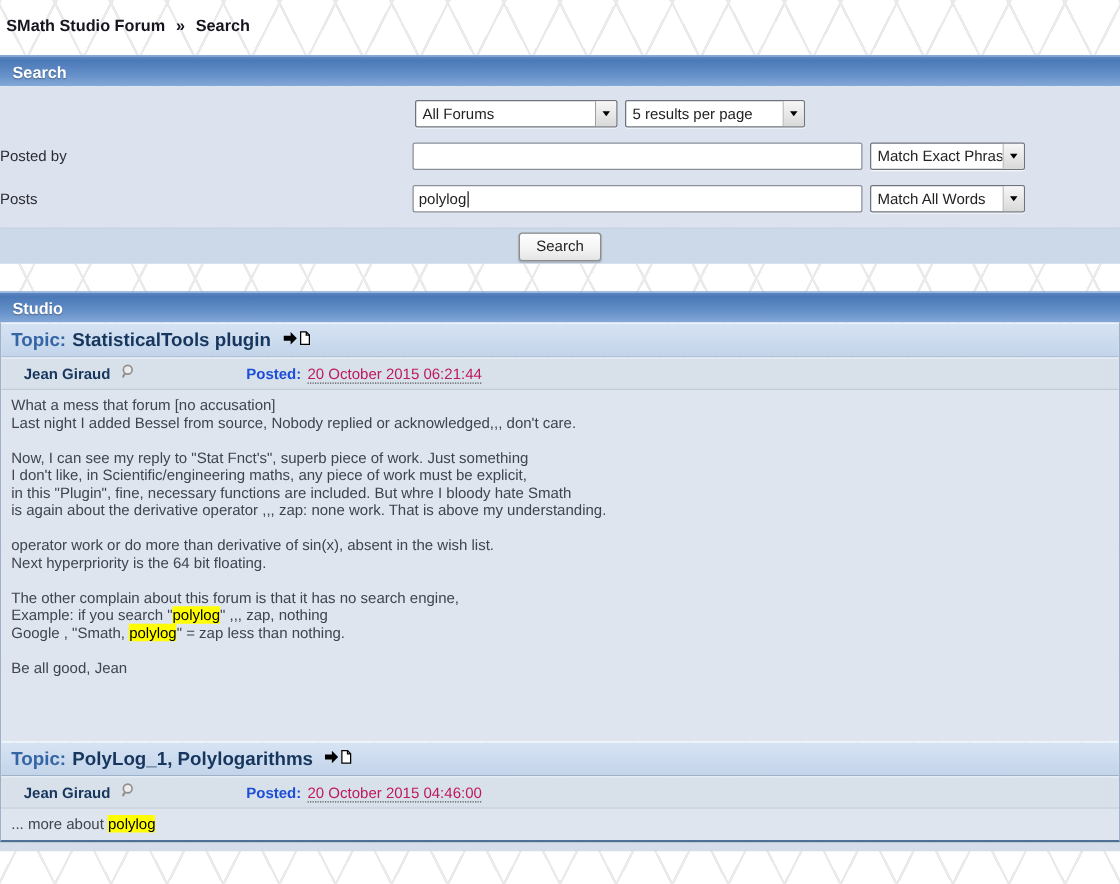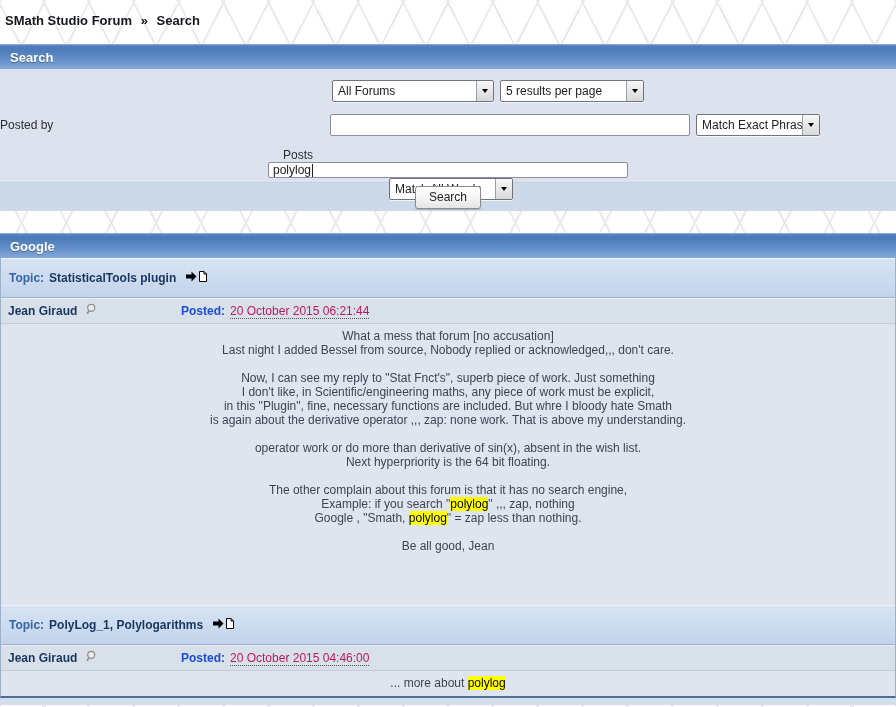--- a/index.html
+++ b/index.html
@@ -21,21 +21,21 @@
     height:25px; line-height:25px; padding-left:10px;
     font-size:13px; font-weight:bold; color:#ffffff;
     text-shadow:0 1px 1px rgba(0,0,0,.35);
     background:linear-gradient(180deg,#5b86c3 0%,#4b79b7 14%,#6691ca 65%,#85a9d8 100%);
     border-top:1px solid #86a9d6;
   }
 
   
   .form-body { background:#dce3ee; padding:11px 0 12px 0; }
   .form-row { height:22px; margin-bottom:12px; display:flex; align-items:center; }
-  .form-row:last-child { margin-bottom:0;flex-direction:column; }
+  .form-row:last-child { margin-bottom:0; }
   .row-selects { padding-left:332px; }
   .form-label { width:330px; text-align:left; padding-right:7px; font-size:12px; color:#2c2c34; }
   .text-input {
     width:360px; height:22px; background:#fff; border:1px solid #8b8f99; border-radius:2px;
     font-size:12px; color:#222; padding:0 4px; display:flex; align-items:center; cursor:text;
   }
   .caret { display:inline-block; width:1px; height:13px; background:#222; margin-left:1px; }
   .fselect {
     height:22px; background:#fff; border:1px solid #6f737c; border-radius:2px;
     display:flex; align-items:center; font-size:12px; color:#222; cursor:pointer;
@@ -60,40 +60,40 @@
     border:1px solid #8c8c8c; border-radius:3px; cursor:pointer;
     background:linear-gradient(180deg,#ffffff 0%,#f3f3f3 60%,#e4e4e4 100%);
     box-shadow:0 1px 1px rgba(0,0,0,.18);
   }
 
   .gap { height:22px; }
 
   
   .results { border-left:1px solid #9db1c9; border-right:1px solid #9db1c9; border-bottom:2px solid #4d7194; }
   .topic-row {
-    height:40px; display:flex; align-items:center; padding-left:8px; font-size:12px;
+    height:28px; display:flex; align-items:center; padding-left:8px; font-size:15px;
     background:linear-gradient(180deg,#d6e3f3 0%,#c3d4ea 100%);
     border-top:1px solid #eef3fa; border-bottom:1px solid #9db1c9;
   }
   .topic-label { color:#3465a4; font-weight:bold; margin-right:5px; }
   .topic-title { color:#17365d; font-weight:bold; cursor:pointer; }
   .go-icon { margin-left:9px; cursor:pointer; }
   .post-header {
     height:26px; background:#d8e0ea; border-bottom:1px solid #c2cbd8; border-top:1px solid #e9eef5;
     display:flex; align-items:center; font-size:12px;
   }
-  .author-cell { width:180px; padding-left:7px; display:flex; align-items:center; }
+  .author-cell { width:196px; padding-left:18px; display:flex; align-items:center; }
   .author-name { color:#17365d; font-weight:bold; cursor:pointer; }
   .profile-icon { margin-left:7px; cursor:pointer; }
   .posted-cell { display:flex; align-items:center; }
   .posted-label { color:#1d4ed8; font-weight:bold; margin-right:5px; }
   .posted-date { color:#be185d; border-bottom:1px dotted #555; }
   .post-body { background:#dfe5ef; padding:5px 8px 6px 8px; font-size:12px; line-height:14px; color:#3f4450; }
   .topic-block-0 .post-body { padding-bottom:52px; }
-  .body-line { white-space:pre-wrap; min-height:14px;text-align:center; }
+  .body-line { white-space:pre-wrap; min-height:14px; }
   .hl { background:#ffff00; color:#000; }
   .bottom-strip { height:7px; background:#d4dde9; }
 </style>
 </head>
 <body>
 
 <div class="breadcrumb">
   <a>SMath Studio Forum</a>
   <span class="crumb-sep">»</span>
   <a>Search</a>
@@ -143,21 +143,21 @@
     </div>
   </div>
   <div class="form-footer">
     <button class="btn">Search</button>
   </div>
 </div>
 
 <div class="gap"></div>
 
 <div>
-  <div class="panel-header">Google</div>
+  <div class="panel-header">Studio</div>
   <div class="results">
 
     <div class="topic-block-0">
       <div class="topic-row">
         <span class="topic-label">Topic:</span>
         <span class="topic-title">StatisticalTools plugin</span>
         <span class="go-icon">
           <svg width="23" height="13" viewBox="0 0 23 13">
             <path d="M1 4.5 h5.5 V1.5 l5 5 -5 5 V8.5 H1 z" fill="#000"></path>
             <path d="M14.5 1.5 h4.5 l2.5 2.5 v7.5 h-7 z" fill="#fff" stroke="#000" stroke-width="1"></path>

